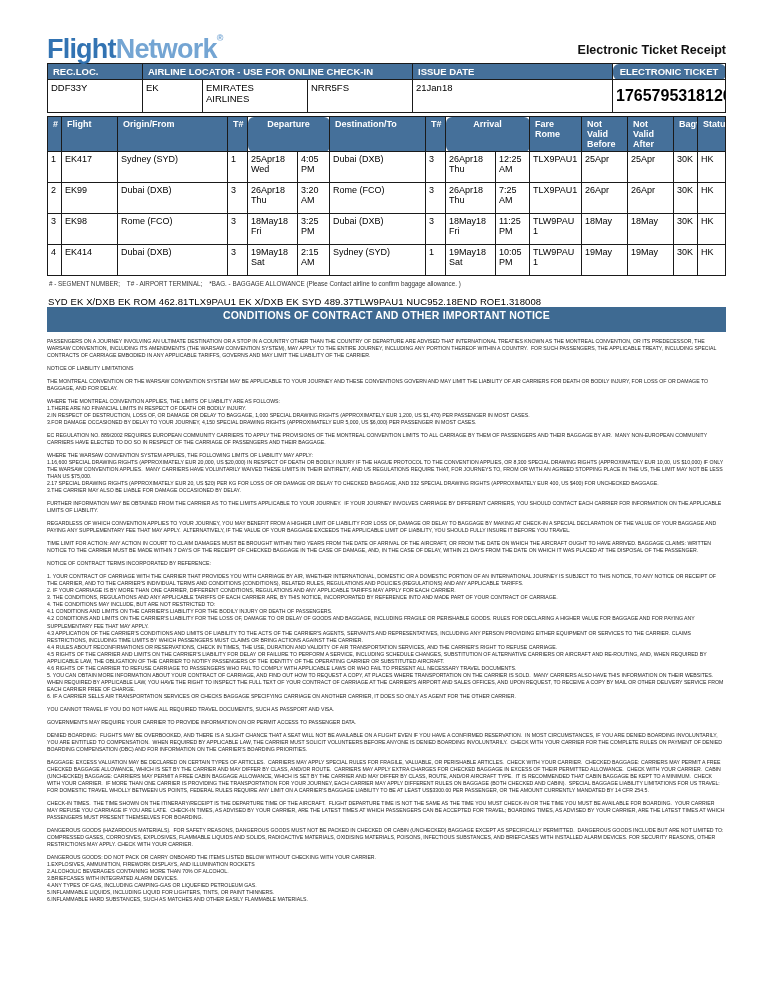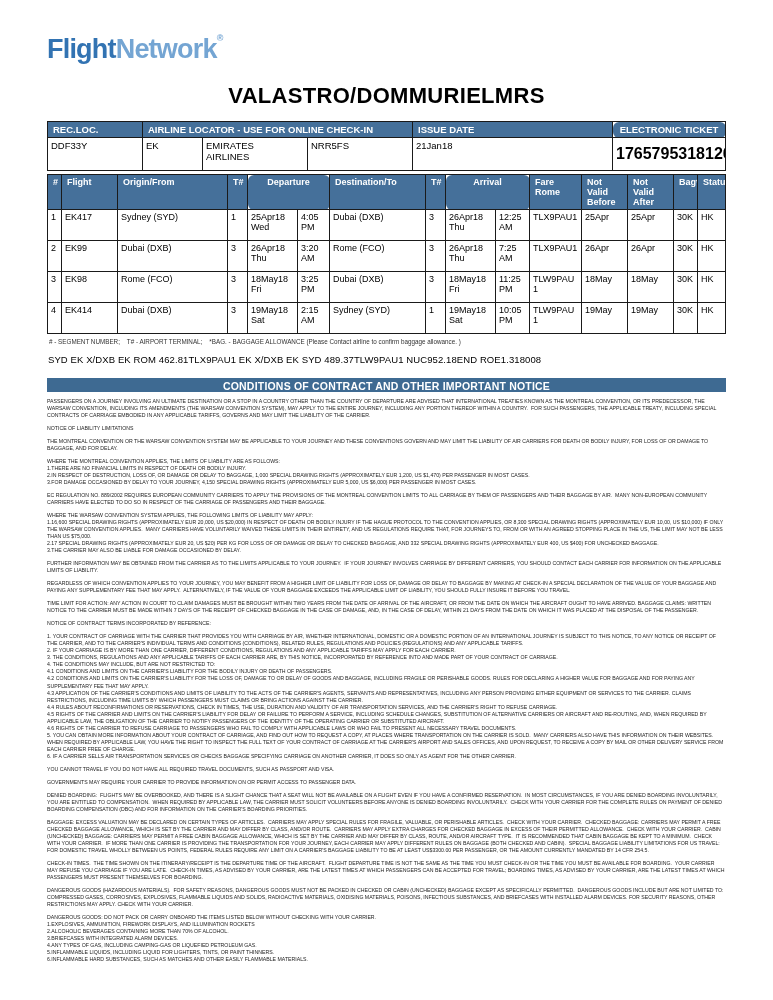--- a/index.html
+++ b/index.html
@@ -36,38 +36,38 @@
 
   .flight-table { margin-top:3px; }
   .flight-table td { font-size:9px; height:26px; }
 
   .footnote { font-size:6.3px; color:#333; margin:4px 0 0 2px; white-space:pre-wrap; }
 
   .taxline { font-size:9.5px; margin:9px 0 0 1px; white-space:pre-wrap; letter-spacing:0.1px; }
 
   .banner {
     background:#3e6a92; color:#fff; font-weight:bold; font-size:10.5px;
-    text-align:center; padding:2px 0 0 0; margin-top:13px; letter-spacing:0.2px;
+    text-align:center; padding:2px 0 11px 0; letter-spacing:0.2px;
   }
 
   .conds { margin-top:2px; }
   .conds p { font-size:5.2px; line-height:1.35; margin:6px 0; color:#1c1c1c; white-space:pre-wrap; }
 </style>
 </head>
 <body>
 
 <div class="content">
 
   <div class="topbar">
     <div class="logo">
       <span class="flight">Flight</span><span class="network">Network</span><span class="reg">®</span>
     </div>
+    <div class="doc-title">Electronic Ticket Receipt</div>
   </div>
 
-  <div class="passenger">VALASTRO/DOMMURIELMRS</div>
 
   <table class="booking-table">
     <colgroup>
       <col style="width:95px">
         <col style="width:60px">
         <col style="width:105px">
         <col style="width:105px">
         <col style="width:200px">
         <col style="width:113px">
     </colgroup>

